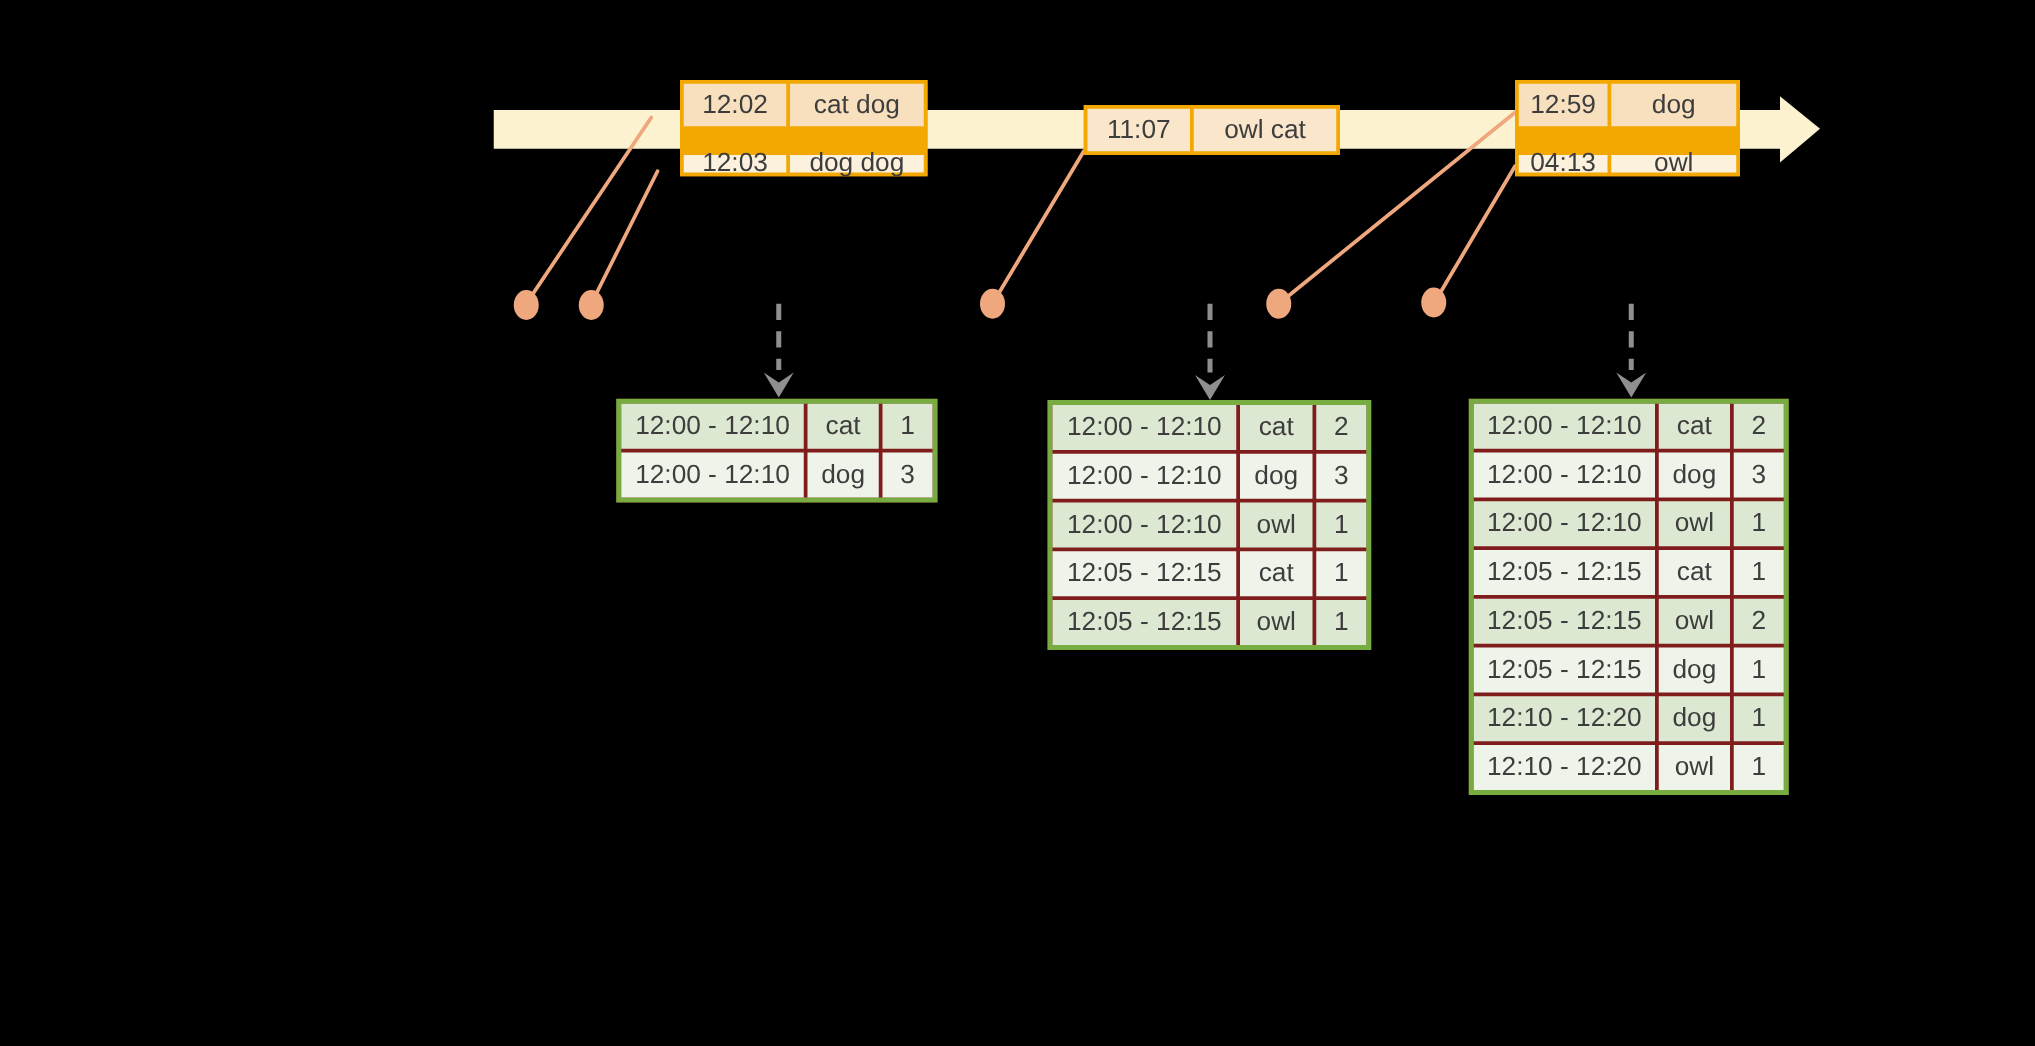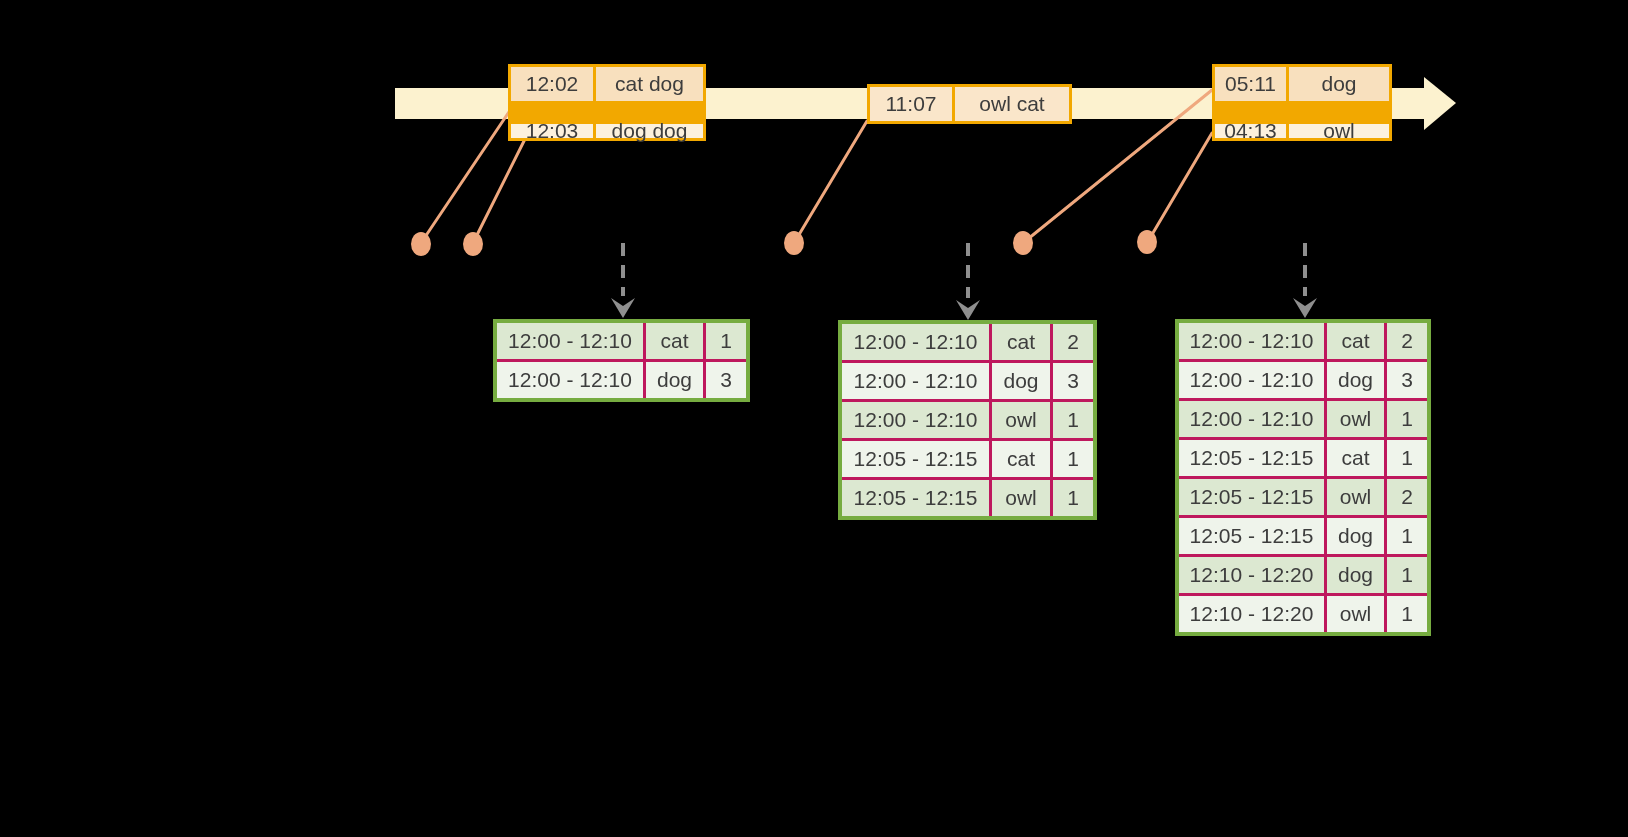--- a/index.html
+++ b/index.html
@@ -29,21 +29,21 @@
   }
   .p-dark{background:#F8E0BE;}
   .p-mid{background:#FAE6CA;}
   .p-light{background:#FCF1DD;margin-top:20px;}
 
   
   .rtable{
     position:absolute;
     display:grid;
     gap:3px;
-    background:#be185d;
+    background:#7f1d1d;
     border:4px solid #76AC40;
     box-sizing:border-box;
   }
   .rtable .cell{
     display:flex;align-items:center;justify-content:center;
     font-size:21px;
     white-space:nowrap;
   }
   .g-dark{background:#DCE8D1;}
   .g-light{background:#EFF4EB;}
@@ -73,34 +73,34 @@
     <line x1="623" y1="243" x2="623" y2="296" stroke-width="4" stroke-dasharray="13 9" stroke="#8F8F8F"></line>
     <path d="M611,298 L623,318 L635,298 L623,306 Z" fill="#8F8F8F"></path>
 
     <line x1="968" y1="243" x2="968" y2="298" stroke-width="4" stroke-dasharray="13 9" stroke="#8F8F8F"></line>
     <path d="M956,300 L968,320 L980,300 L968,308 Z" fill="#8F8F8F"></path>
 
     <line x1="1305" y1="243" x2="1305" y2="296" stroke-width="4" stroke-dasharray="13 9" stroke="#8F8F8F"></line>
     <path d="M1293,298 L1305,318 L1317,298 L1305,306 Z" fill="#8F8F8F"></path>
   </svg>
 
-  <div class="etable" style="left:508px;top:64px;grid-template-columns:82px 107px;grid-template-rows:34px 34px;">
+  <div class="etable" style="left:544px;top:64px;grid-template-columns:82px 107px;grid-template-rows:34px 34px;">
     <div class="cell p-dark">12:02</div>
     <div class="cell p-dark">cat dog</div>
     <div class="cell p-light">12:03</div>
     <div class="cell p-light">dog dog</div>
   </div>
 
   <div class="etable" style="left:867px;top:84px;grid-template-columns:82px 114px;grid-template-rows:34px;">
     <div class="cell p-mid">11:07</div>
     <div class="cell p-mid">owl cat</div>
   </div>
 
   <div class="etable" style="left:1212px;top:64px;grid-template-columns:71px 100px;grid-template-rows:34px 34px;">
-    <div class="cell p-dark">05:11</div>
+    <div class="cell p-dark">12:59</div>
     <div class="cell p-dark">dog</div>
     <div class="cell p-light">04:13</div>
     <div class="cell p-light">owl</div>
   </div>
 
   <div class="rtable" style="left:493px;top:319px;grid-template-columns:146px 57px:40px;grid-template-columns:146px 57px 40px;grid-auto-rows:36px;">
     <div class="cell g-dark">12:00 - 12:10</div>
     <div class="cell g-dark">cat</div>
     <div class="cell g-dark">1</div>
     <div class="cell g-light">12:00 - 12:10</div>

